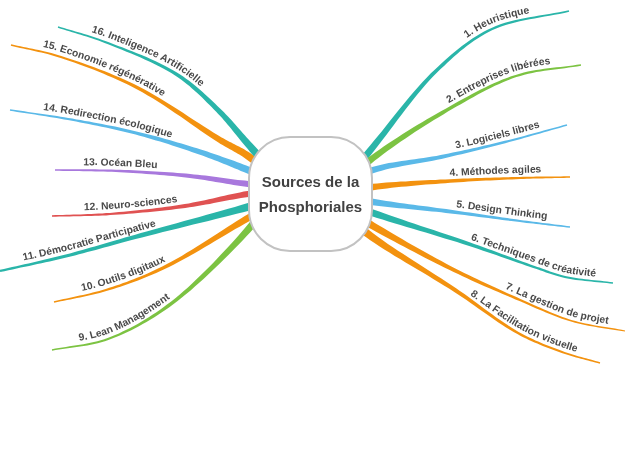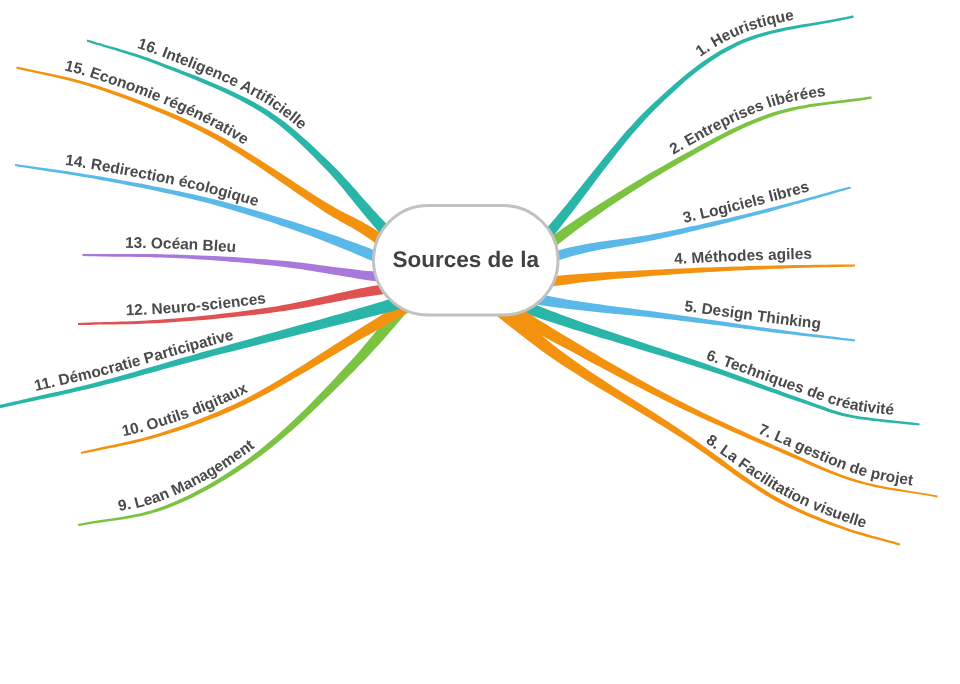--- a/index.html
+++ b/index.html
@@ -26,21 +26,21 @@
   #branches-svg text {
     font-family: "Liberation Sans", sans-serif;
     font-weight: 700;
     font-size: 10.3px;
   }
   #central-node {
     position: absolute;
     left: 248px;
     top: 136px;
     width: 125px;
-    height: 75px;
+    height: 116px;
     box-sizing: border-box;
     background: #ffffff;
     border: 2px solid #c2c2c2;
     border-radius: 42px;
     display: flex;
     flex-direction: column;
     align-items: center;
     justify-content: center;
     text-align: left;
   }
@@ -133,14 +133,15 @@
         <text fill="#4a4a4a"><textPath href="#label-guide-15">15. Economie régénérative</textPath></text>
       </g>
       <g>
         <path d="M57.8 27.7 L60.7 28.7 L63.6 29.6 L66.5 30.4 L69.3 31.3 L72.2 32.2 L75 33 L77.9 33.9 L80.7 34.8 L83.6 35.7 L86.5 36.6 L89.4 37.5 L92.4 38.5 L95.3 39.5 L98.4 40.6 L101.5 41.8 L104.6 43 L108.7 44.6 L113 46.3 L117.4 48 L121.9 49.8 L126.5 51.7 L131.2 53.6 L135.9 55.6 L140.6 57.6 L145.2 59.7 L149.9 61.8 L154.4 64 L158.9 66.2 L163.2 68.5 L167.3 70.8 L171.3 73.1 L175.1 75.5 L178.1 77.5 L181 79.6 L183.9 81.7 L186.7 83.9 L189.4 86.1 L192 88.4 L194.6 90.7 L197.2 93 L199.7 95.3 L202.1 97.6 L204.5 100 L206.9 102.4 L209.3 104.7 L211.6 107.1 L213.9 109.5 L216.2 111.8 L218.2 113.9 L220.2 116 L222.1 118.1 L223.9 120.2 L225.7 122.3 L227.5 124.4 L229.3 126.5 L231 128.6 L232.7 130.8 L234.5 133 L236.2 135.1 L238 137.3 L239.8 139.5 L241.6 141.8 L243.5 144 L245.4 146.3 L247.6 148.8 L249.7 151.4 L251.9 153.9 L254.2 156.5 L256.4 159.1 L258.6 161.8 L260.9 164.4 L263.2 167.1 L265.4 169.7 L267.7 172.4 L270 175.1 L272.3 177.7 L274.5 180.4 L276.8 183.1 L279.1 185.7 L281.3 188.4 L288.7 181.6 L286.3 179.2 L283.9 176.6 L281.5 174.1 L279 171.6 L276.6 169.1 L274.2 166.5 L271.7 164 L269.3 161.5 L266.9 159 L264.5 156.5 L262.1 154 L259.8 151.5 L257.4 149 L255.1 146.5 L252.8 144.1 L250.6 141.7 L248.6 139.6 L246.7 137.4 L244.8 135.3 L242.9 133.2 L241 131.1 L239.2 129 L237.4 126.9 L235.5 124.8 L233.7 122.7 L231.8 120.6 L229.9 118.6 L228 116.5 L226 114.4 L224 112.3 L221.9 110.3 L219.8 108.2 L217.4 105.9 L215 103.6 L212.6 101.3 L210.2 99 L207.7 96.7 L205.2 94.4 L202.6 92.1 L200 89.8 L197.4 87.5 L194.7 85.3 L191.9 83 L189.1 80.8 L186.1 78.7 L183.2 76.6 L180.1 74.5 L176.9 72.5 L173 70.2 L168.9 67.9 L164.7 65.7 L160.2 63.5 L155.7 61.3 L151.1 59.2 L146.4 57.1 L141.6 55.1 L136.9 53.2 L132.1 51.2 L127.4 49.4 L122.8 47.6 L118.2 45.9 L113.8 44.2 L109.5 42.6 L105.4 41 L102.2 39.9 L99.1 38.7 L96 37.7 L93 36.7 L90 35.7 L87 34.8 L84.1 33.9 L81.2 33.1 L78.4 32.2 L75.5 31.4 L72.6 30.6 L69.8 29.8 L66.9 28.9 L64 28.1 L61.1 27.2 L58.2 26.3 Z" fill="#2ab5a9"></path>
         <path id="label-guide-16" d="M91.2 31.9 L94.2 32.9 L97.3 33.9 L100.4 35 L103.6 36.1 L106.8 37.3 L110.9 38.9 L115.2 40.6 L119.6 42.3 L124.2 44 L128.8 45.9 L133.5 47.8 L138.3 49.7 L143.1 51.8 L147.8 53.8 L152.6 56 L157.2 58.1 L161.8 60.4 L166.2 62.6 L170.6 65 L174.7 67.4 L178.7 69.8 L181.9 71.9 L185 74 L188 76.2 L190.9 78.4 L193.8 80.7 L196.6 83 L199.3 85.3 L201.9 87.7 L204.5 90 L207.1 92.4 L209.6 94.7 L212 97.1 L214.4 99.5 L216.8 101.8 L219.2 104.1 L221.5 106.5 L223.6 108.6 L225.7 110.7 L227.7 112.9 L229.7 115 L231.6 117.1 L233.4 119.2 L235.3 121.4 L237.1 123.5 L238.9 125.6 L240.7 127.8 L242.5 129.9 L244.3 132 L246.1 134.2 L247.9 136.3 L249.8 138.5 L251.7 140.7 L253.9 143.1 L256.2 145.6 L258.4 148.1 L260.7 150.6 L263 153.2 L265.3 155.8 L267.6 158.3 L270 160.9 L272.3 163.5 L274.7 166.1 L277 168.7 L279.4 171.3 L281.7 173.9 L284.1 176.5 L286.4 179.1 L288.7 181.6 L369.1 270.7" fill="none"></path>
         <text fill="#4a4a4a"><textPath href="#label-guide-16">16. Inteligence Artificielle</textPath></text>
       </g>
     </svg>
   <div id="central-node">
     <div class="node-line">Sources de la</div>
+    <div class="node-line">Phosphoriales</div>
   </div>
 </div>
 
 </body></html>

